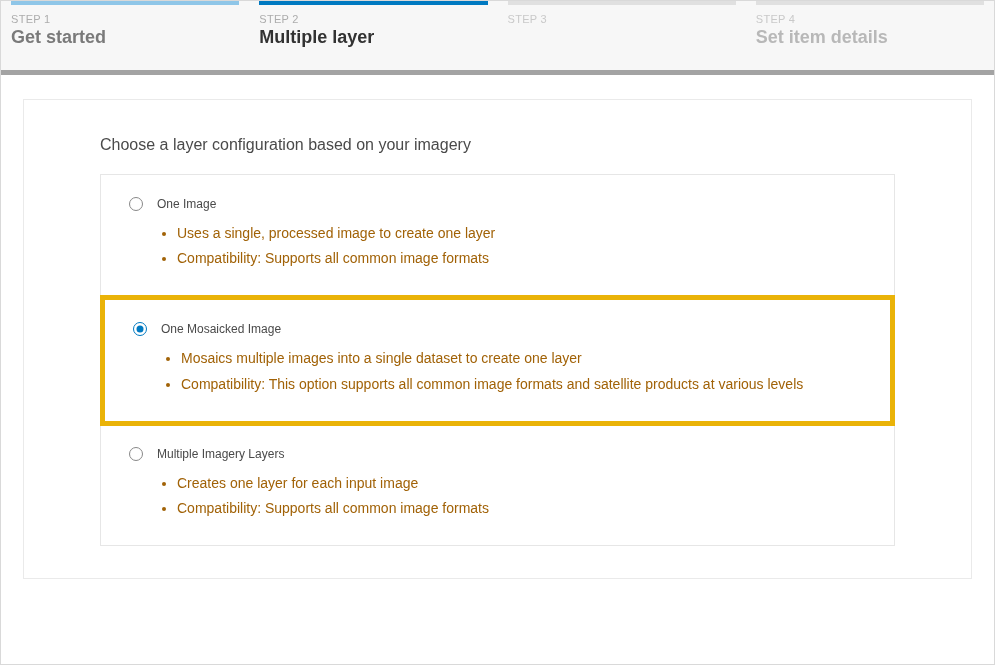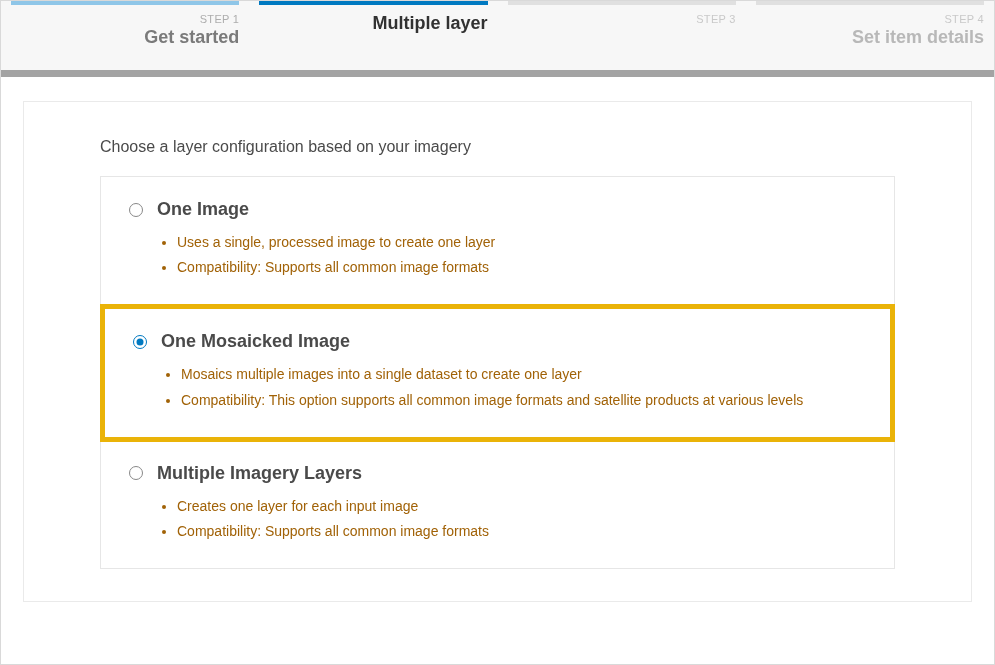--- a/index.html
+++ b/index.html
@@ -1,18 +1,18 @@
 <!DOCTYPE html>
 <html><head>
 <meta charset="utf-8">
 <style>
   * { box-sizing: border-box; margin: 0; padding: 0; }
   html, body { width: 995px; height: 665px; font-family: "Segoe UI", "Avenir Next", Avenir, "Helvetica Neue", Arial, sans-serif; background: #fff; }
   .frame { width: 995px; height: 665px; border: 1px solid #d9d9d9; }
-  .stepper { display: flex; background: #f7f7f7; border-bottom: 7px solid #a3a3a3; text-align: right; }
+  .stepper { display: flex; background: #f7f7f7; border-bottom: 5px solid #a3a3a3; }
   .step { flex: 1; padding: 0 10px 22px 10px; }
   .step-bar { height: 4px; width: 100%; margin-bottom: 8px; }
   .step-bar.past { background: #8fc6e8; }
   .step-bar.active { background: #0079c1; }
   .step-bar.future { background: #e0e0e0; }
   .step-eyebrow { font-size: 11px; letter-spacing: 0.3px; color: #adadad; text-transform: uppercase; }
   .step-title { font-size: 18px; font-weight: 700; margin-top: 2px; }
   .step.past .step-title { color: #7a7a7a; }
   .step.active .step-title { color: #323232; }
   .step.future .step-title { color: #b8b8b8; }
@@ -24,37 +24,38 @@
   .instruction { font-size: 16px; color: #4a4a4a; margin-bottom: 20px; font-weight: 400; }
 
   .option-list { border: 1px solid #e6e6e6; }
   .option { padding: 22px 28px 24px 28px; border-bottom: 1px solid #e6e6e6; }
   .option:last-child { border-bottom: none; }
   .option.selected { border: 5px solid #eab308; margin: -1px; }
   .option-head { display: flex; align-items: center; gap: 14px; margin-bottom: 10px; }
   .radio { width: 14px; height: 14px; border-radius: 50%; border: 1.5px solid #888; flex: 0 0 14px; position: relative; background: #fff; }
   .radio.checked { border-color: #0079c1; }
   .radio.checked::after { content: ""; position: absolute; top: 50%; left: 50%; width: 7px; height: 7px; background: #0079c1; border-radius: 50%; transform: translate(-50%, -50%); }
-  .option-title { font-size: 18px; color: #4a4a4a; font-weight: 700; }
+  .option-title { font-size: 12px; color: #4a4a4a; font-weight: 400; }
   .option ul { list-style: disc; padding-left: 48px; }
   .option ul li { font-size: 14px; color: #a16207; line-height: 1.8; }
 </style>
 </head>
 <body>
 
 <div class="frame">
 
   <div class="stepper">
     <div class="step past">
       <div class="step-bar past"></div>
       <div class="step-eyebrow">STEP 1</div>
       <div class="step-title">Get started</div>
     </div>
     <div class="step active">
       <div class="step-bar active"></div>
+      <div class="step-eyebrow">STEP 2</div>
       <div class="step-title">Multiple layer</div>
     </div>
     <div class="step future">
       <div class="step-bar future"></div>
       <div class="step-eyebrow">STEP 3</div>
     </div>
     <div class="step future">
       <div class="step-bar future"></div>
       <div class="step-eyebrow">STEP 4</div>
       <div class="step-title">Set item details</div>

